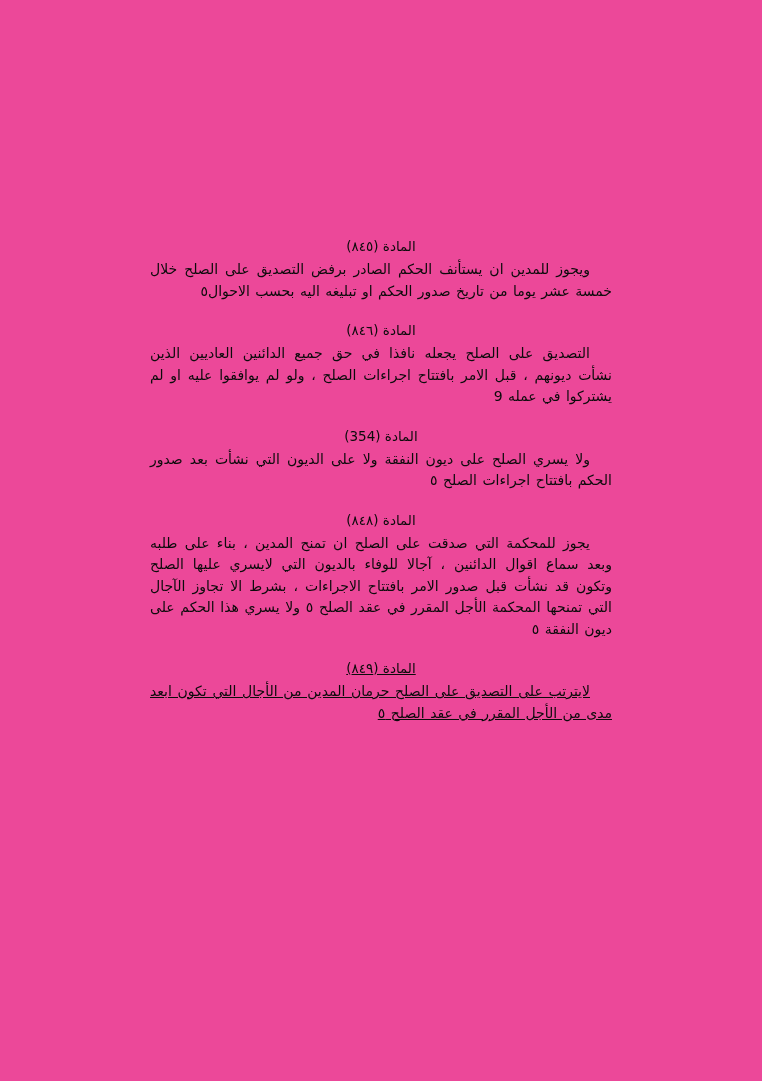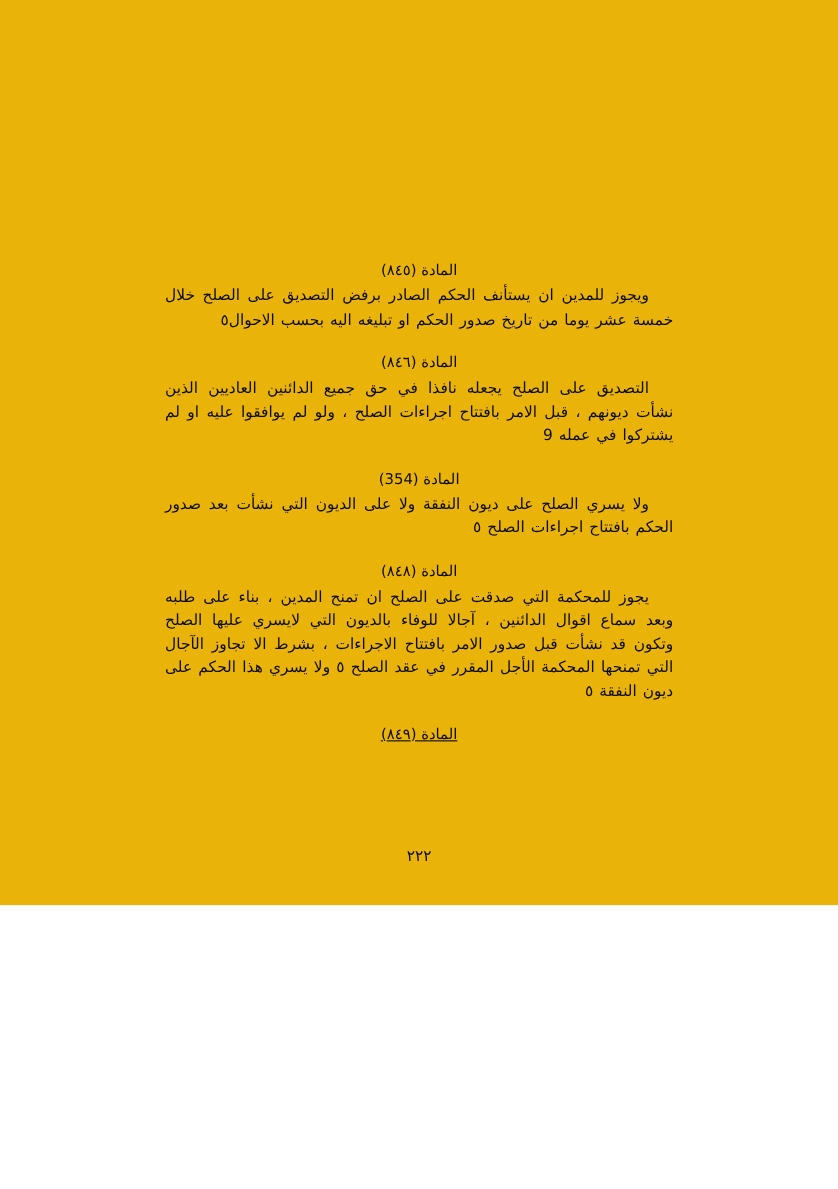--- a/index.html
+++ b/index.html
@@ -6,23 +6,23 @@
     margin: 0;
     padding: 0;
     background: #ffffff;
   }
   body {
     font-family: "DejaVu Sans", sans-serif;
   }
   .page {
     position: relative;
     width: 762px;
-    height: 823px;
+    height: 1081px;
     margin: 0 auto;
-    background: #eab308;
+    background: #ec4899;
     overflow: hidden;
   }
   .content {
     position: absolute;
     top: 238px;
     right: 150px;
     left: 150px;
     direction: rtl;
     text-align: justify;
     color: #0b0b0b;
@@ -86,18 +86,18 @@
       <p class="para nextpara">ولا يسري الصلح على ديون النفقة ولا على الديون التي نشأت بعد صدور الحكم بافتتاح اجراءات الصلح ٥</p>
     </div>
 
     <div class="article">
       <div class="art-heading">المادة (٨٤٨)</div>
       <p class="para">يجوز للمحكمة التي صدقت على الصلح ان تمنح المدين ، بناء على طلبه وبعد سماع اقوال الدائنين ، آجالا للوفاء بالديون التي لايسري عليها الصلح وتكون قد نشأت قبل صدور الامر بافتتاح الاجراءات ، بشرط الا تجاوز الآجال التي تمنحها المحكمة الأجل المقرر في عقد الصلح ٥ ولا يسري هذا الحكم على ديون النفقة ٥</p>
     </div>
 
     <div class="article">
       <div class="art-heading">المادة (٨٤٩)</div>
+      <p class="para">لايترتب على التصديق على الصلح حرمان المدين من الأجال التي تكون ابعد مدى من الأجل المقرر في عقد الصلح ٥</p>
     </div>
 
   </div>
 
-  <div class="page-number">٢٢٢</div>
 </div>
 
 </body></html>

